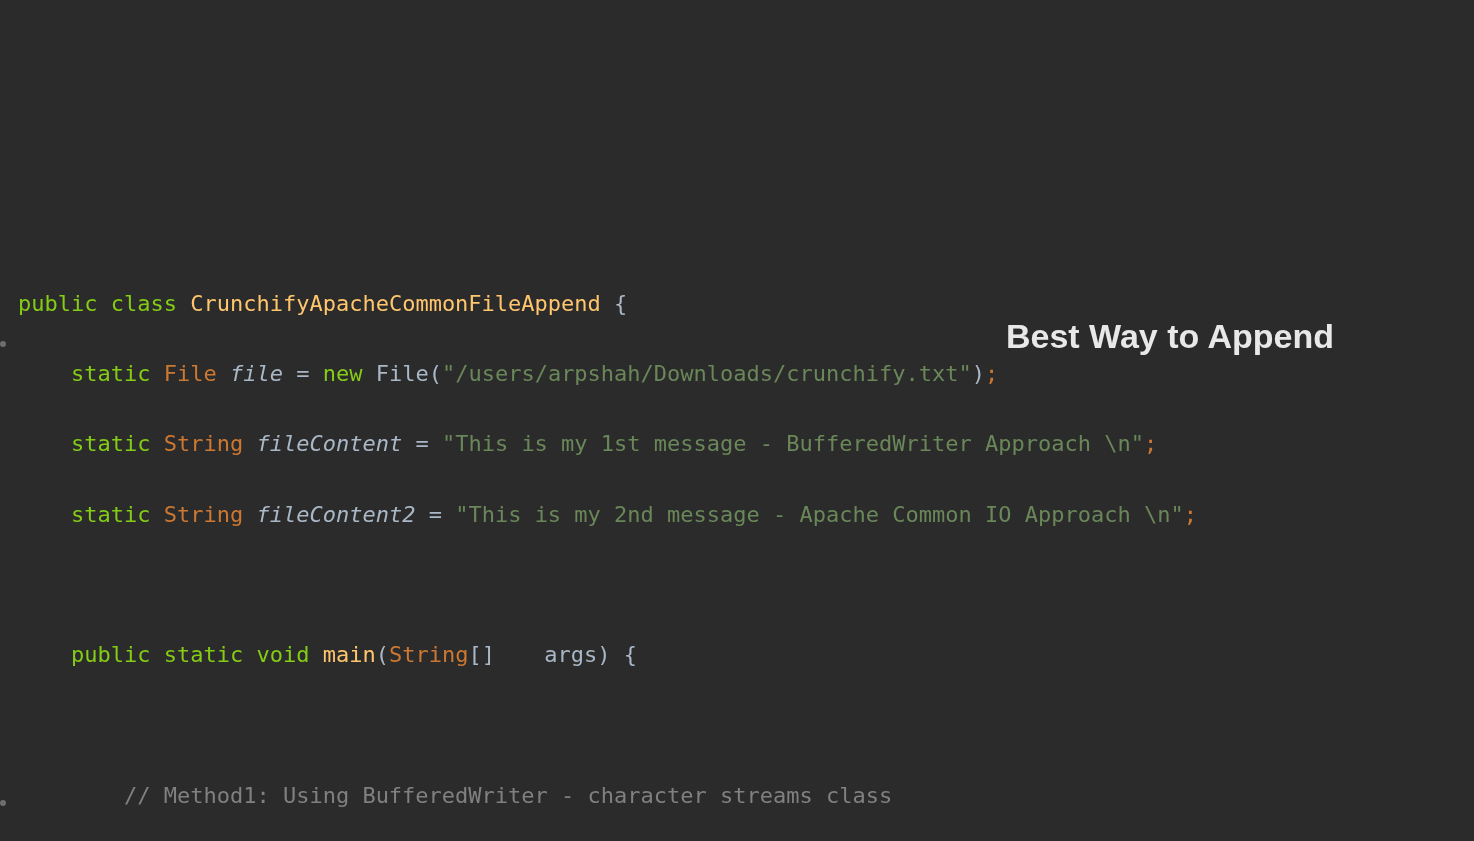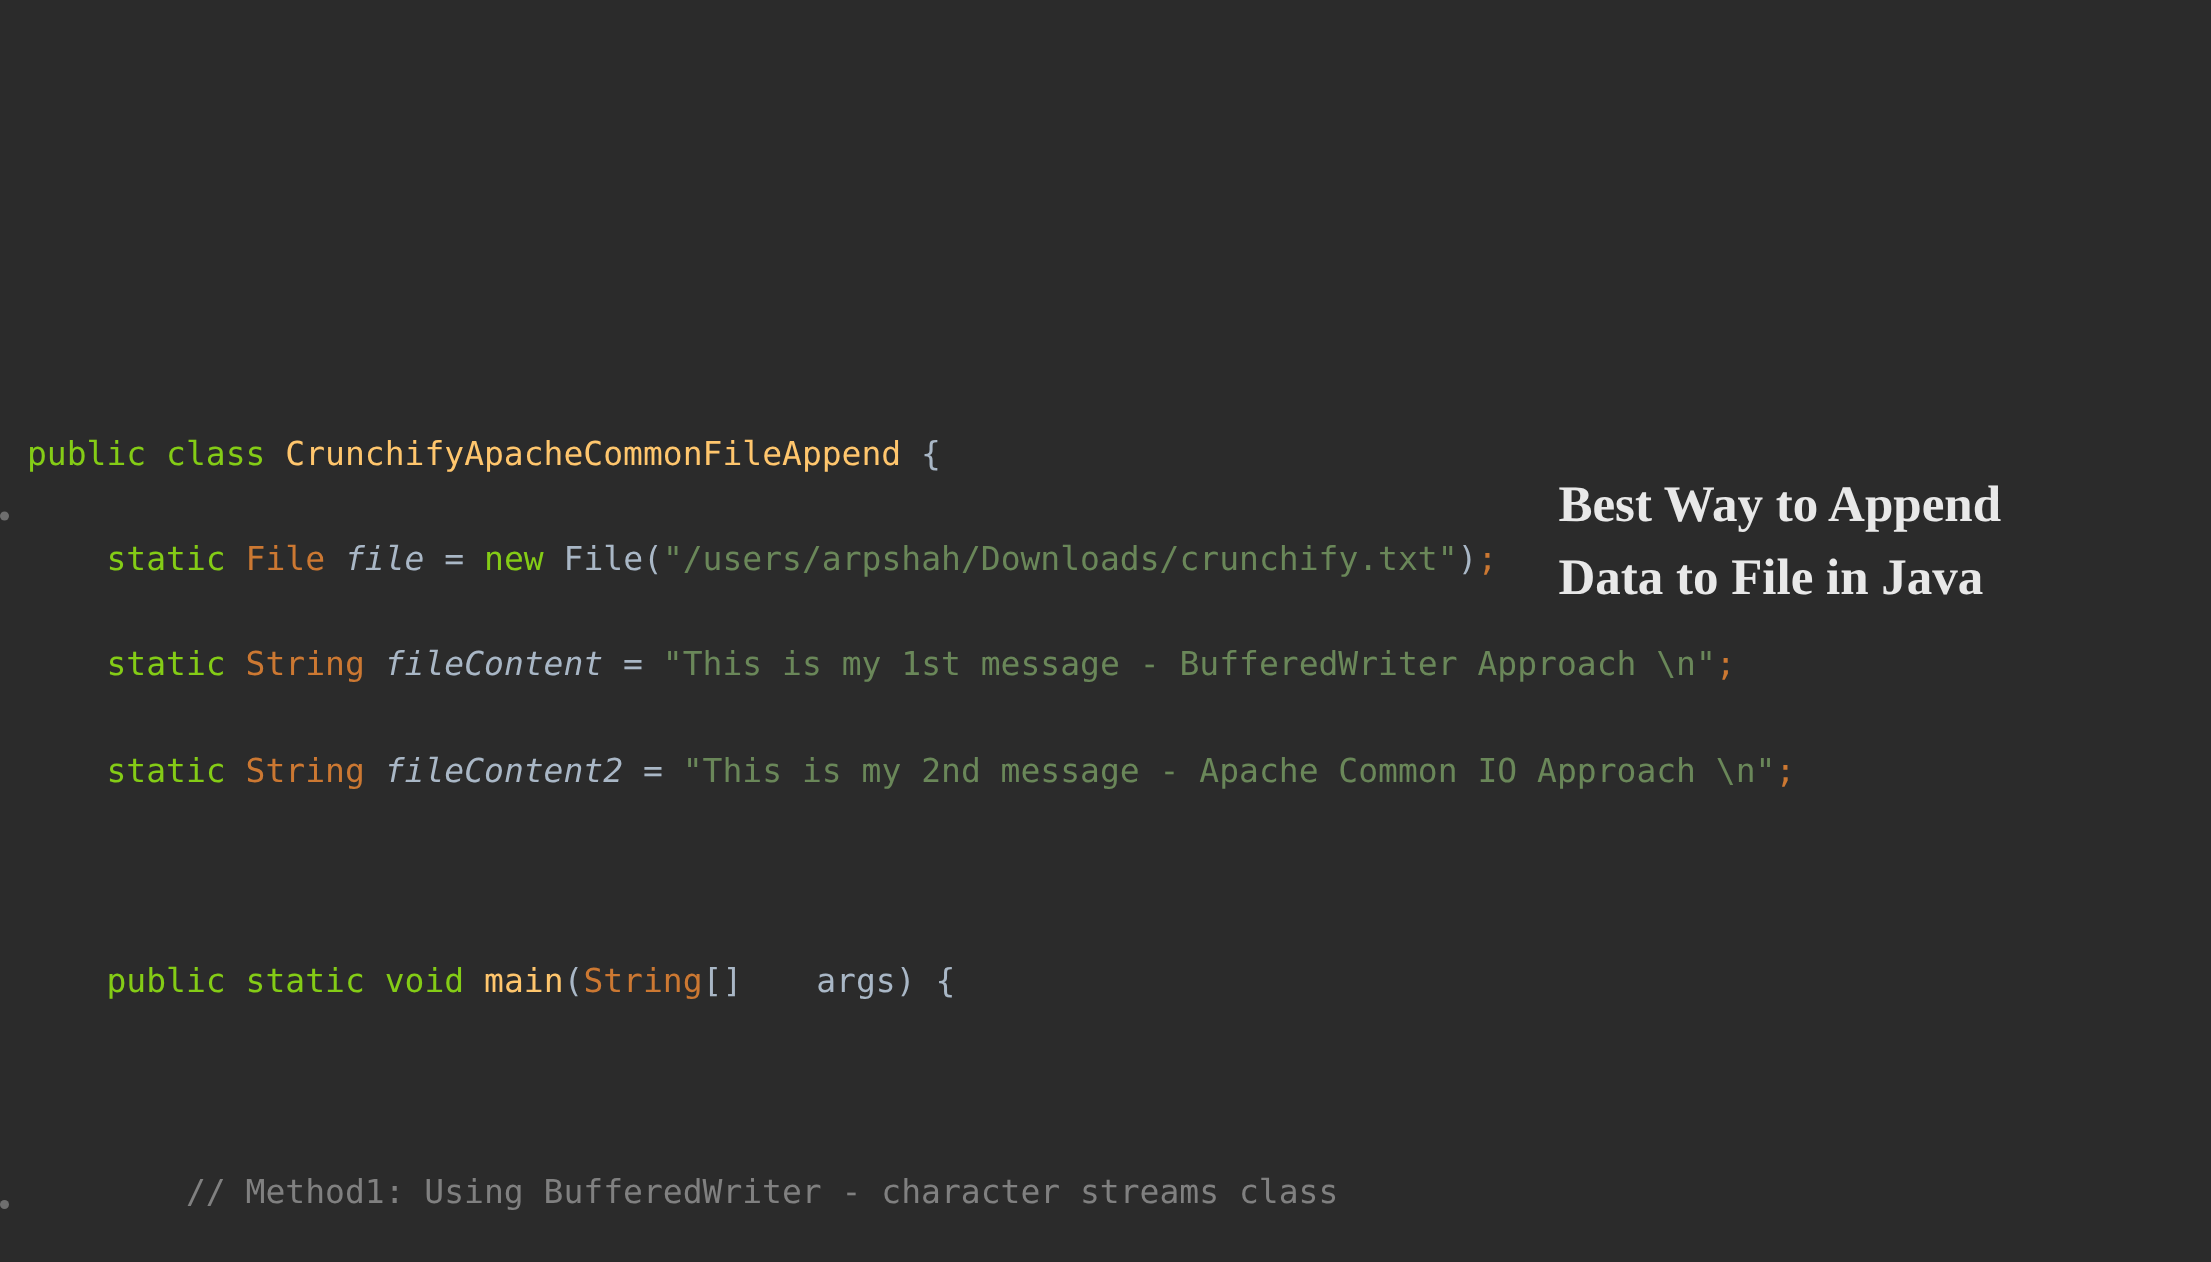--- a/index.html
+++ b/index.html
@@ -35,21 +35,21 @@
   .method { color: #ffc66d; }
   .semi { color: #cc7832; }
   .op { color: #a9b7c6; }
   .paramname { color: #a9b7c6; margin-left: 36px; }
 
   .overlay-text {
     position: absolute;
     right: 140px;
     top: 312px;
     color: #e8e8e8;
-    font-family: Liberation Serif, serif;
+    font-family: Liberation Sans, sans-serif;
     font-weight: bold;
     font-size: 34px;
     line-height: 1.45;
     text-align: left;
     white-space: normal;
   }
 
   .gutter-mark {
     position: absolute;
     left: 0;
@@ -88,17 +88,16 @@
 
 
 
 
 
 
 </div>
 
 <div class="overlay-text">
   <div>Best Way to Append</div>
-  <div>Data to File in Java</div>
 </div>
 
 
 
 
 </body></html>

